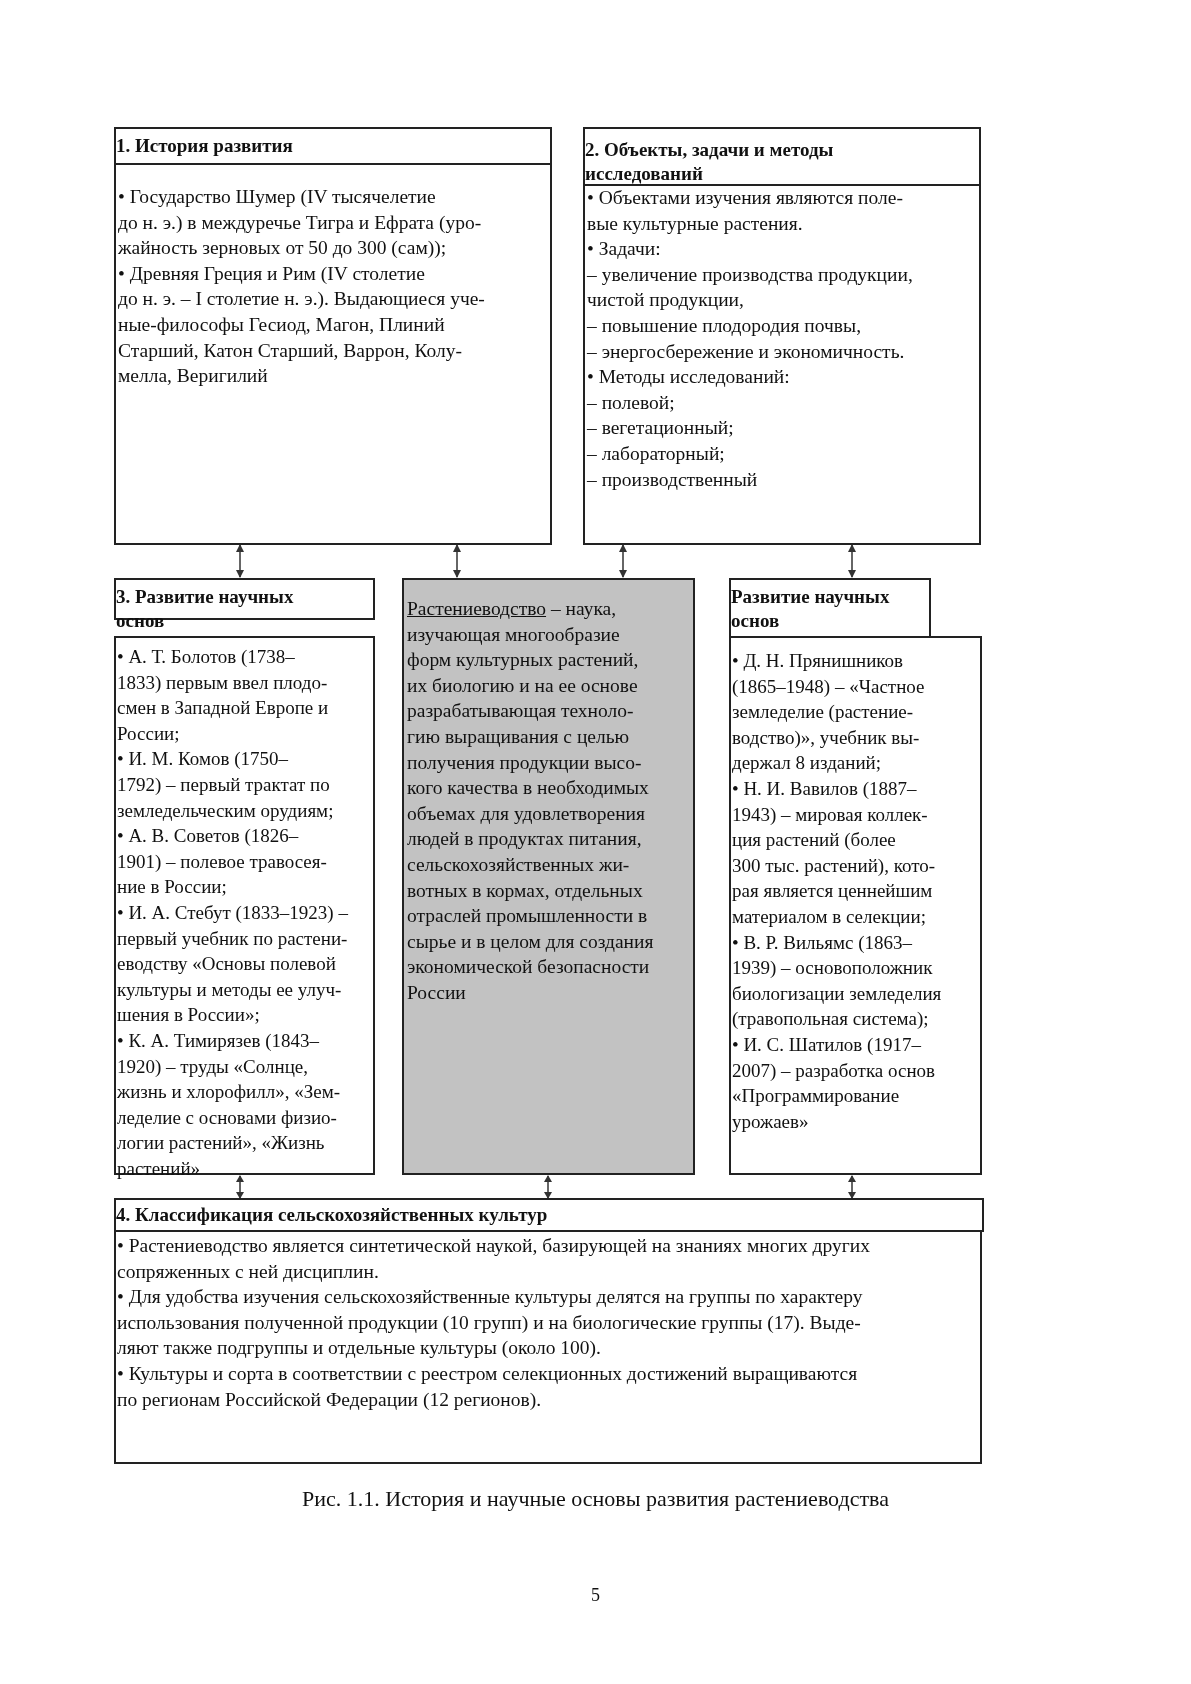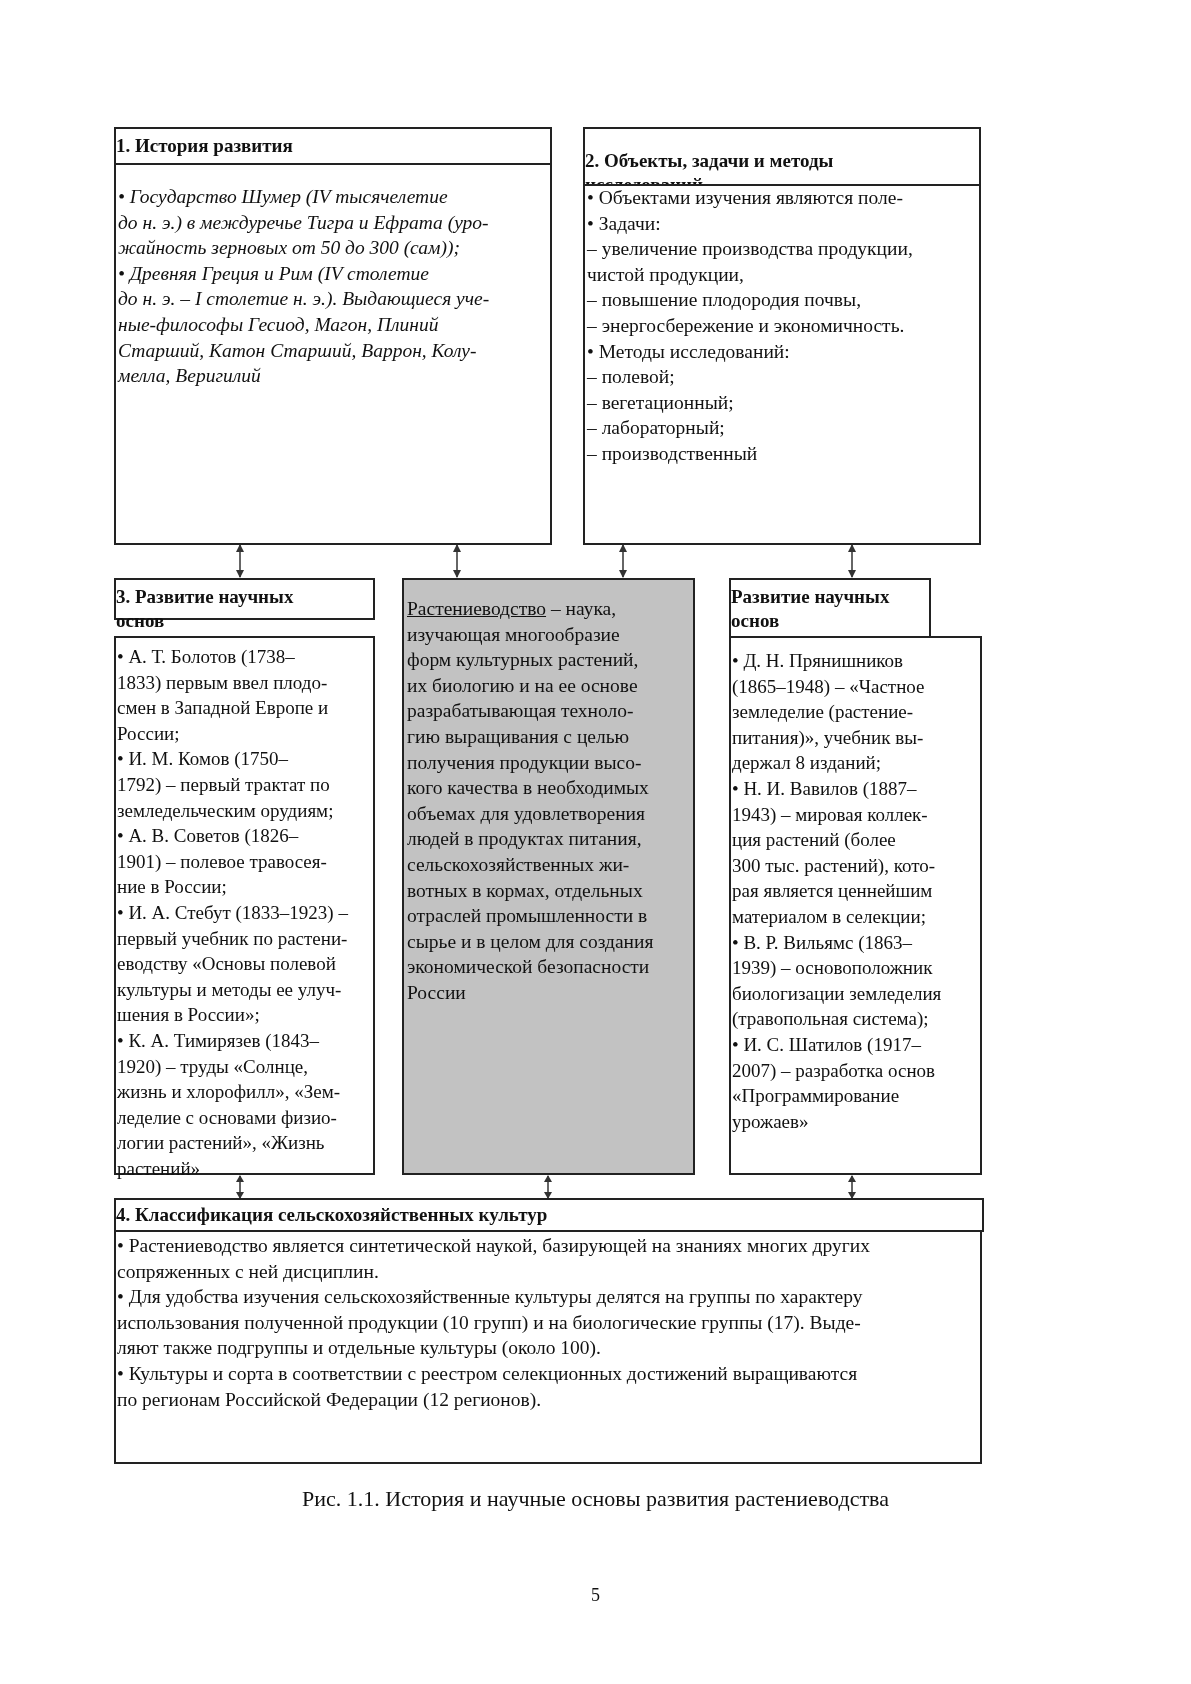--- a/index.html
+++ b/index.html
@@ -16,38 +16,39 @@
   .caption { position: absolute; font-size: 22px; left: 0; width: 1191px; text-align: center; top: 1486px; }
   .pagenum { position: absolute; font-size: 18px; left: 0; width: 1191px; text-align: center; top: 1585px; }
 </style>
 </head>
 <body>
 
 <div class="hdr" style="left:114px; top:127px; width:438px; height:38px; line-height:34px;">
   <span>1. История развития</span>
 </div>
 <div class="box" style="left:114px; top:163px; width:438px; height:382px;"></div>
-<div class="body-text" style="left:118px; top:184px;font-style:italic;">
+<div class="body-text" style="left:118px; top:184px;">
   <div>• Государство Шумер (IV тысячелетие</div>
   <div>до н. э.) в междуречье Тигра и Ефрата (уро-</div>
   <div>жайность зерновых от 50 до 300 (сам));</div>
   <div>• Древняя Греция и Рим (IV столетие</div>
   <div>до н. э. – I столетие н. э.). Выдающиеся уче-</div>
   <div>ные-философы Гесиод, Магон, Плиний</div>
   <div>Старший, Катон Старший, Варрон, Колу-</div>
   <div>мелла, Веригилий</div>
 </div>
 
-<div class="hdr" style="left:583px; top:127px; width:398px; height:59px; padding-top:20px;">
+<div class="hdr" style="left:583px; top:127px; width:398px; height:59px; padding-top:9px;">
   <div>2. Объекты, задачи и методы</div>
   <div>исследований</div>
 </div>
 <div class="box" style="left:583px; top:184px; width:398px; height:361px;"></div>
 <div class="body-text" style="left:587px; top:185px;">
   <div>• Объектами изучения являются поле-</div>
+  <div>вые культурные растения.</div>
   <div>• Задачи:</div>
   <div>– увеличение производства продукции,</div>
   <div>чистой продукции,</div>
   <div>– повышение плодородия почвы,</div>
   <div>– энергосбережение и экономичность.</div>
   <div>• Методы исследований:</div>
   <div>– полевой;</div>
   <div>– вегетационный;</div>
   <div>– лабораторный;</div>
   <div>– производственный</div>
@@ -125,21 +126,21 @@
 
 <div class="hdr" style="left:729px; top:578px; width:202px; height:60px; padding-top:5px;">
   <div>Развитие научных</div>
   <div>основ</div>
 </div>
 <div class="box" style="left:729px; top:636px; width:253px; height:539px;"></div>
 <div class="body-text" style="left:732px; top:648px; font-size:19px;">
   <div>• Д. Н. Прянишников</div>
   <div>(1865–1948) – «Частное</div>
   <div>земледелие (растение-</div>
-  <div>питания)», учебник вы-</div>
+  <div>водство)», учебник вы-</div>
   <div>держал 8 изданий;</div>
   <div>• Н. И. Вавилов (1887–</div>
   <div>1943) – мировая коллек-</div>
   <div>ция растений (более</div>
   <div>300 тыс. растений), кото-</div>
   <div>рая является ценнейшим</div>
   <div>материалом в селекции;</div>
   <div>• В. Р. Вильямс (1863–</div>
   <div>1939) – основоположник</div>
   <div>биологизации земледелия</div>

